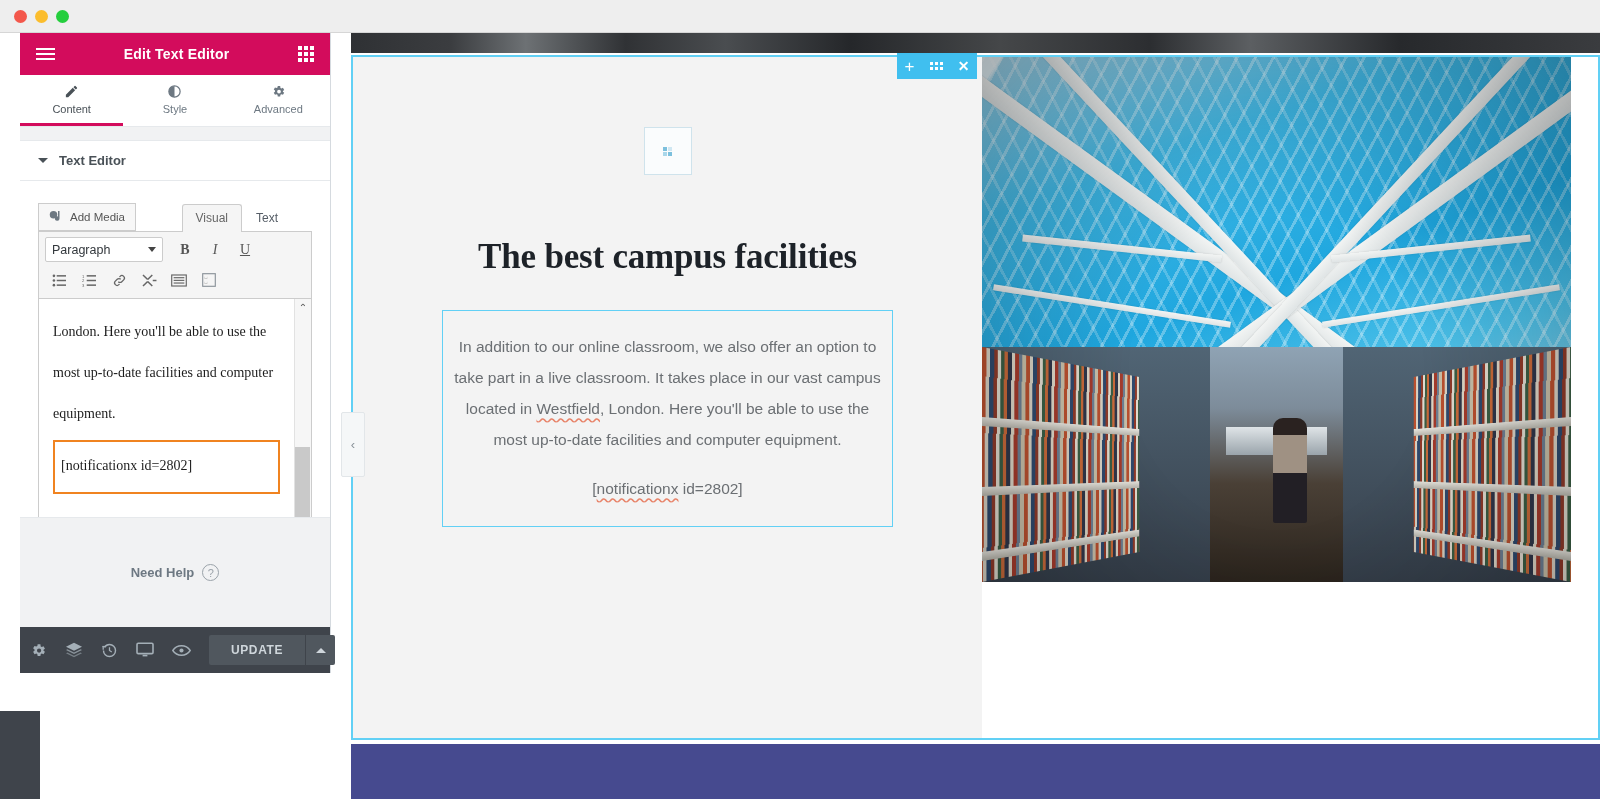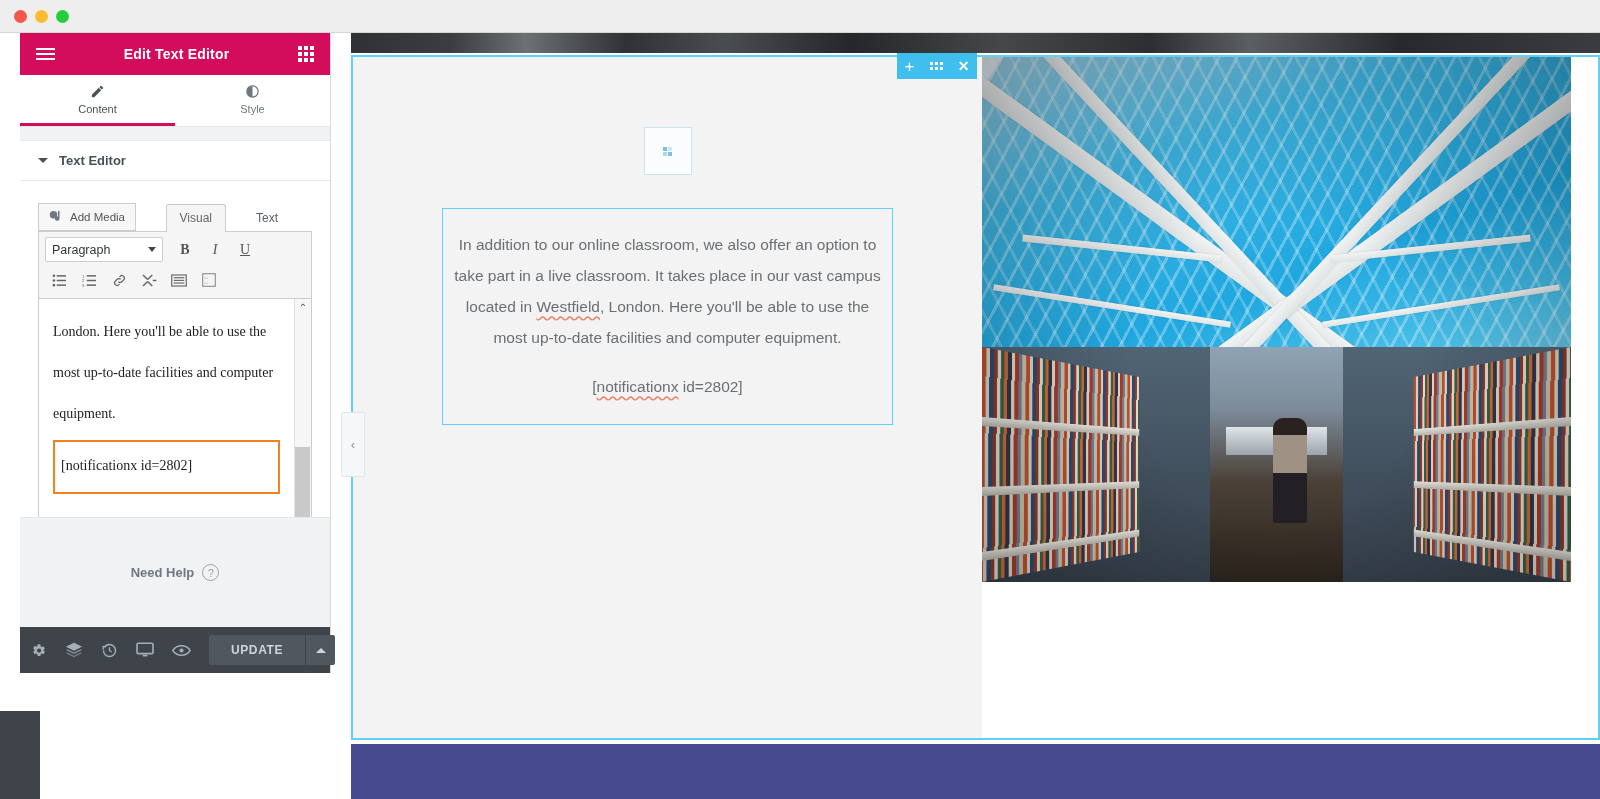--- a/index.html
+++ b/index.html
@@ -136,21 +136,21 @@
     gap: 6px;
     height: 28px;
     padding: 0 10px;
     background: #f7f7f7;
     border: 1px solid #ccc;
     border-radius: 0;
     font-size: 11.5px;
     color: #555;
     cursor: pointer;
   }
-  .wp-tabs { display: flex; align-items: flex-start; gap: 16px; margin-right: 20px; }
+  .wp-tabs { display: flex; align-items: flex-start; gap: 0; margin-right: 20px; }
   .wp-tab {
     padding: 6px 13px 7px 13px;
     font-size: 12px;
     color: #555d66;
     cursor: pointer;
     border: 1px solid transparent;
     border-bottom: none;
     position: relative;
     top: 1px;
   }
@@ -580,20 +580,26 @@
           <path fill="#495157" d="M3 17.25V21h3.75L17.8 9.94l-3.75-3.75L3 17.25zM20.7 7.04a1 1 0 000-1.41l-2.34-2.34a1 1 0 00-1.41 0l-1.83 1.83 3.75 3.75 1.83-1.83z"></path>
         </svg>
         <span>Content</span>
       </div>
       <div class="ptab">
         <svg width="15" height="15" viewBox="0 0 24 24">
           <circle cx="12" cy="12" r="9" fill="none" stroke="#6d7882" stroke-width="2"></circle>
           <path fill="#6d7882" d="M12 3a9 9 0 000 18V3z"></path>
         </svg>
         <span>Style</span>
+      </div>
+      <div class="ptab">
+        <svg width="15" height="15" viewBox="0 0 24 24">
+          <path fill="#6d7882" d="M19.1 12.9a7.6 7.6 0 000-1.8l2-1.6-2-3.4-2.4 1a7.4 7.4 0 00-1.6-.9L14.7 3h-3.9l-.4 2.6c-.6.2-1.1.5-1.6.9l-2.4-1-2 3.4 2 1.6a7.6 7.6 0 000 1.8l-2 1.6 2 3.4 2.4-1c.5.4 1 .7 1.6.9l.4 2.6h3.9l.4-2.6c.6-.2 1.1-.5 1.6-.9l2.4 1 2-3.4-2-1.6zM12.8 15a3 3 0 110-6 3 3 0 010 6z"></path>
+        </svg>
+        <span>Advanced</span>
       </div>
     </div>
 
     <div class="panel-sep"></div>
 
     <div class="section-head">
       <span class="caret-down"></span>
       <span>Text Editor</span>
     </div>
 
@@ -771,20 +777,21 @@
       <div class="col-left">
         <div class="widget-ph">
           <span class="ph-glyph">
             <i></i>
               <i></i>
               <i></i>
               <i></i>
           </span>
         </div>
 
+        <h1 class="headline">The best campus facilities</h1>
 
         <div class="text-widget">
           <p><span>In addition to our online classroom, we also offer an option to take part in a live classroom. It takes place in our vast campus located in </span><span class="sp">Westfield</span><span>, London. Here you'll be able to use the most up-to-date facilities and computer equipment.</span></p>
           <span class="shortcode"><span>[</span><span class="sp">notificationx</span><span> id=2802]</span></span>
         </div>
       </div>
 
       <div class="col-right">
         <div class="lib-img">
           <div class="lib-ceiling"></div>

